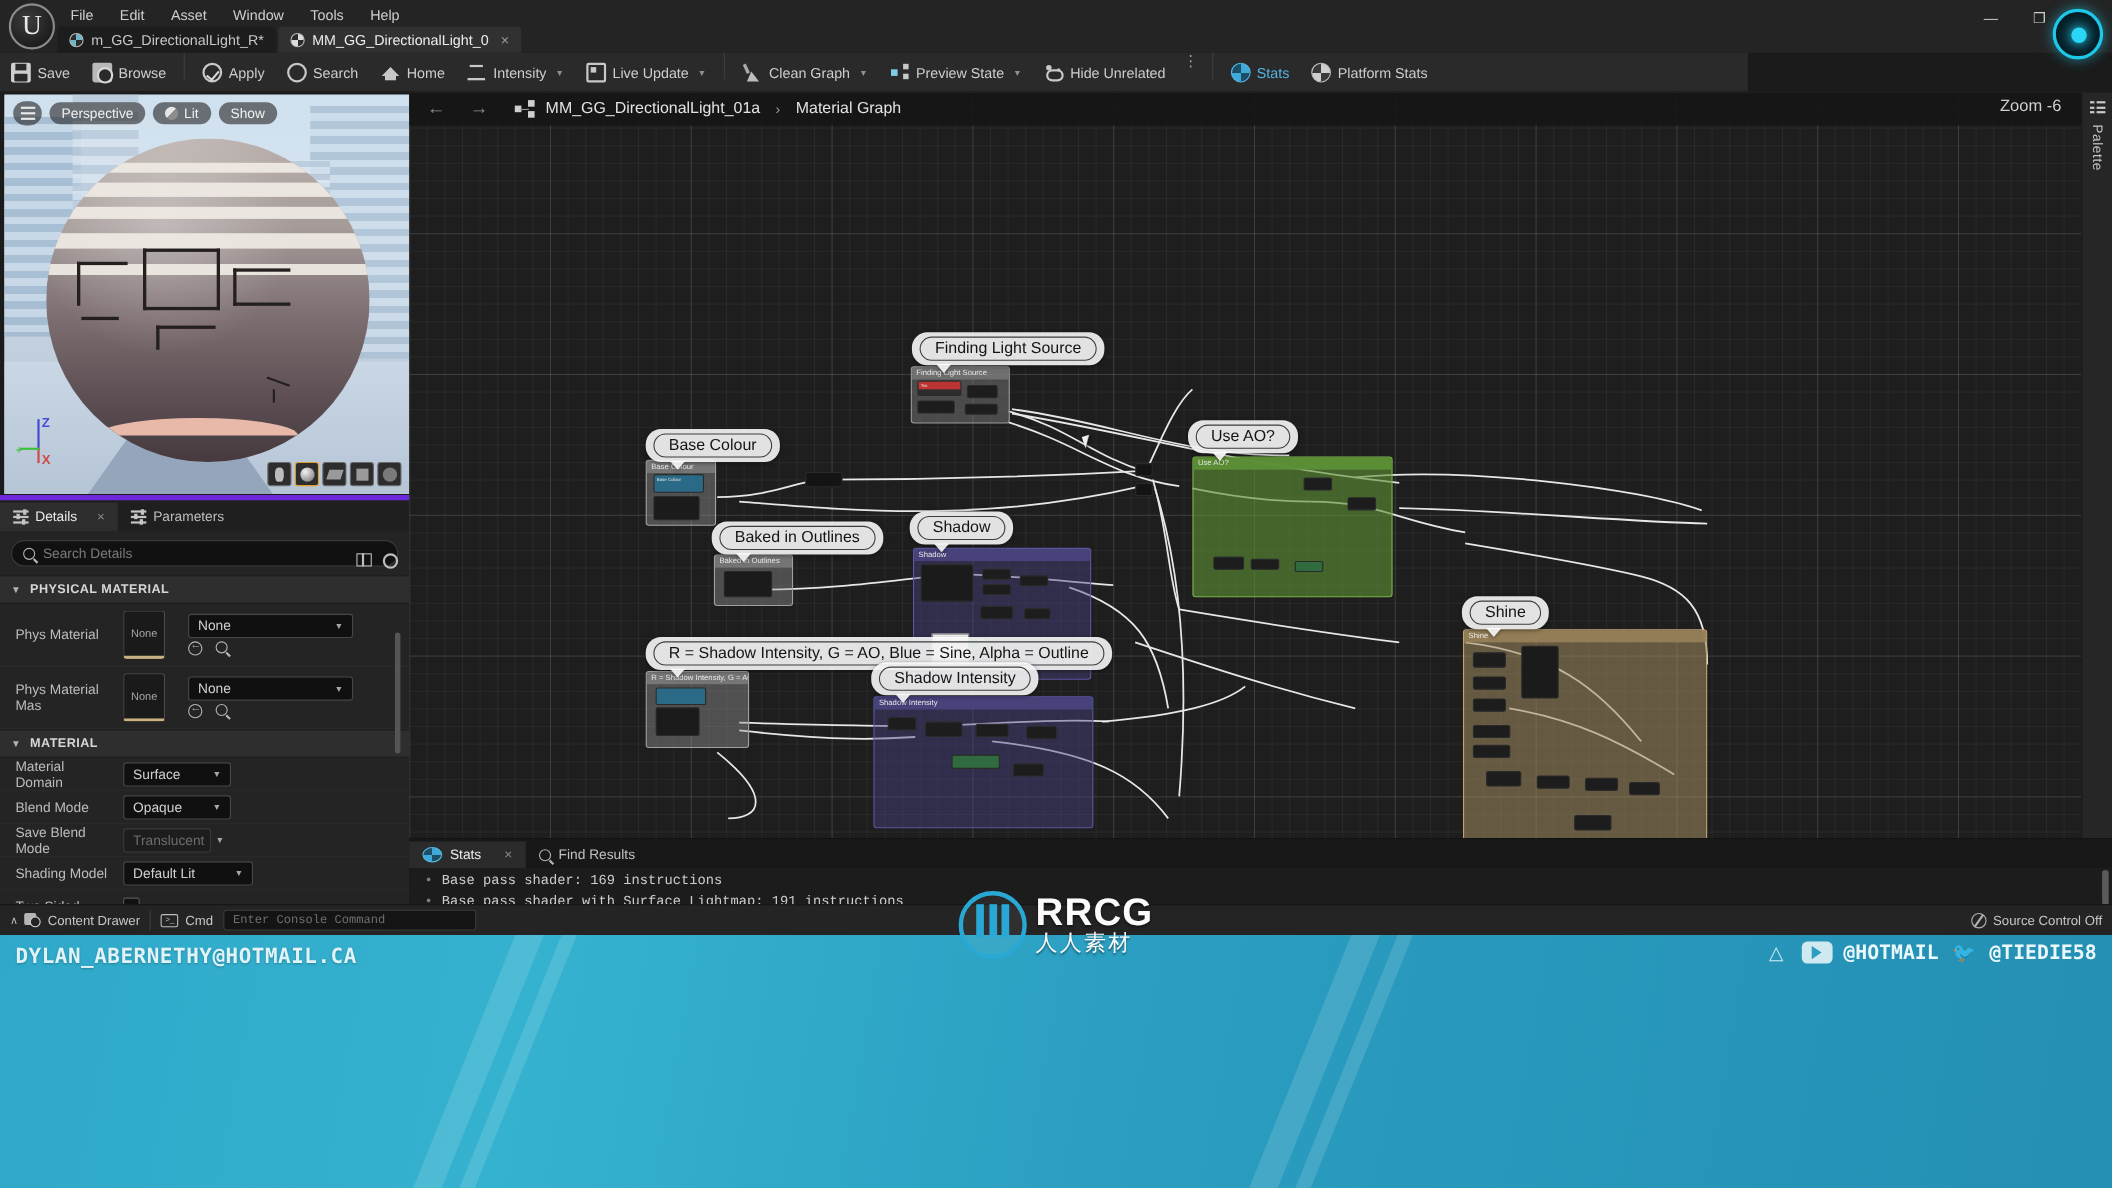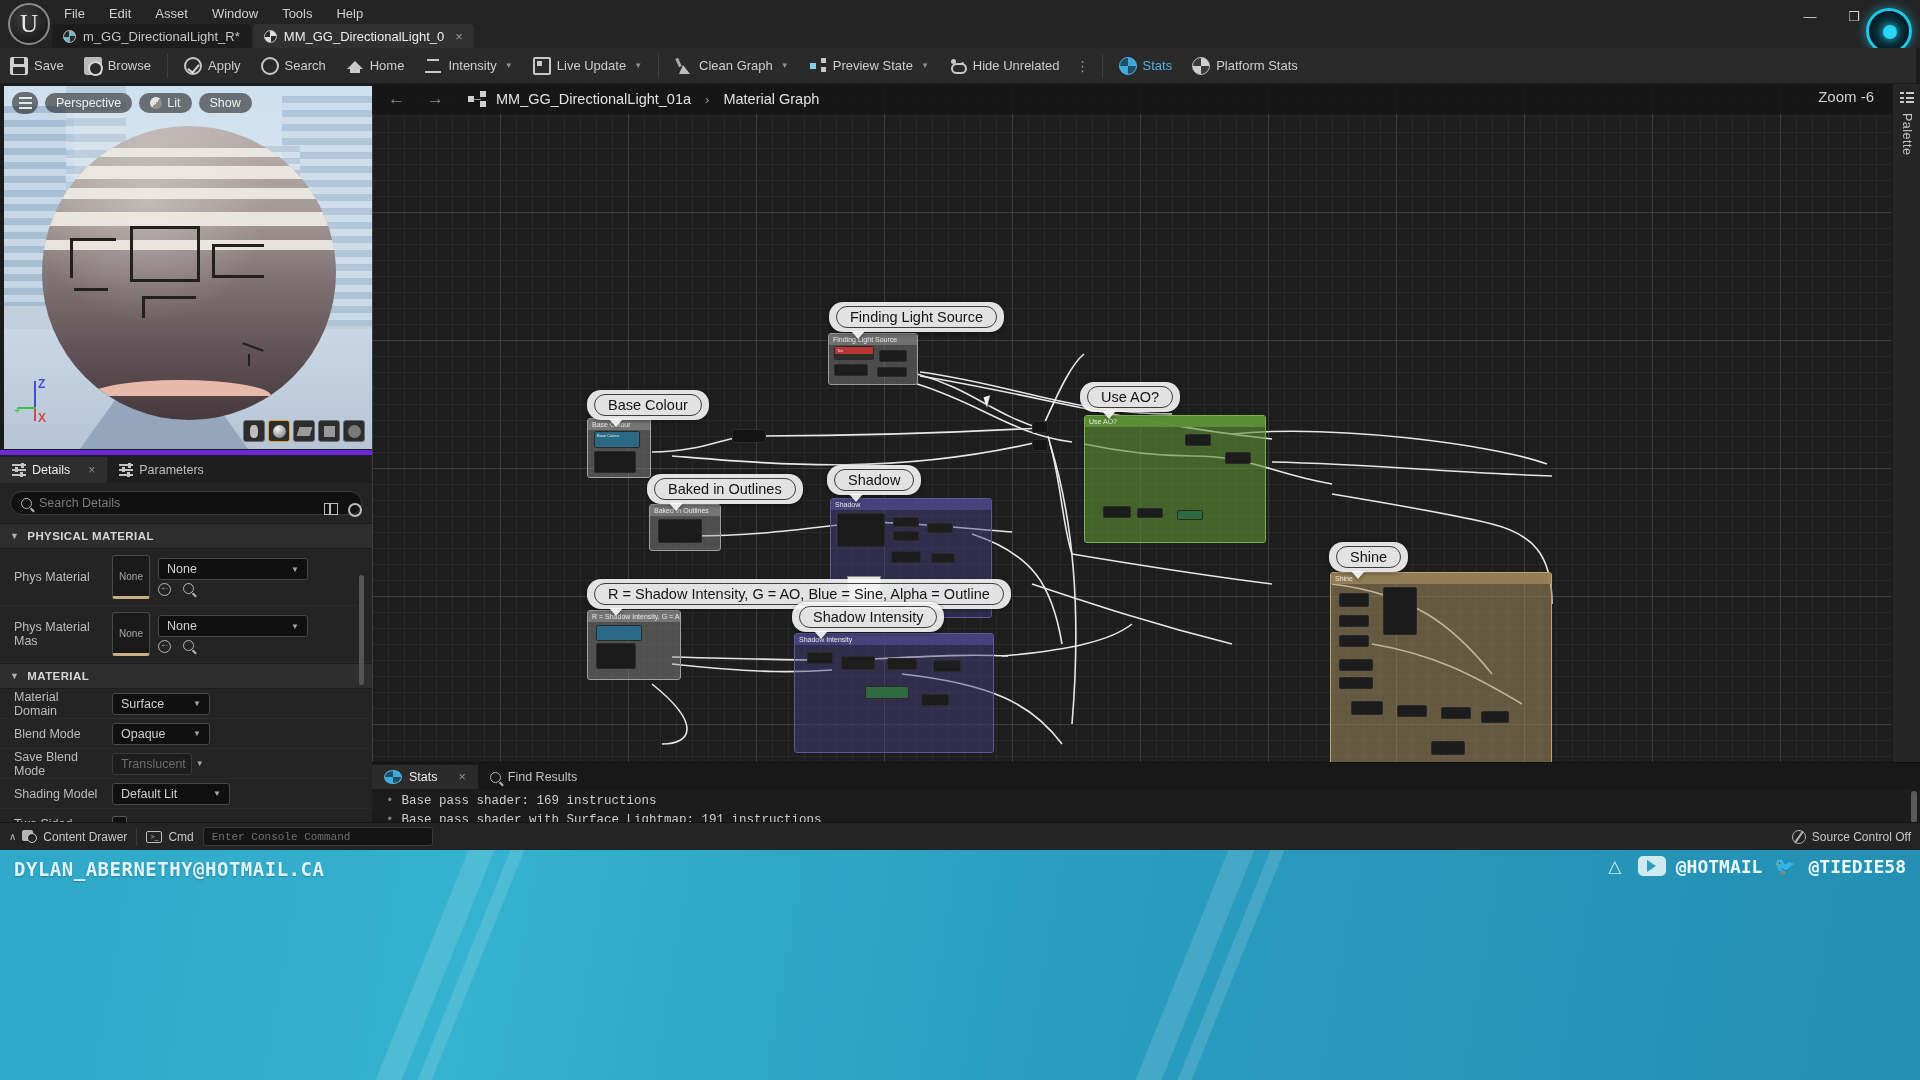--- a/index.html
+++ b/index.html
@@ -52,22 +52,22 @@
     position: absolute; right: 8px; top: 8px; width: 46px; height: 46px; border-radius: 50%;
     background: radial-gradient(circle at 50% 50%, #0e3b48 0%, #072029 60%, #041218 100%);
     border: 3px solid #1ec8e8;
     box-shadow: 0 0 12px rgba(30,200,232,0.6);
   }
   .recbadge::after{ content:""; position:absolute; left:14px; top:14px; width:14px;height:14px;border-radius:50%;
     background:#29d6f5; box-shadow:0 0 10px #29d6f5; }
 
   
   .toolbar {
-    position: absolute; left: 0; top: 48px; width: 1916px; height: 36px;
-    background: #2a2a2a; display: flex; align-items: center;
+    position: absolute; left: 0; top: 48px; width: 1589px; height: 36px;
+    background: #2a2a2a; display: flex; 
     border-bottom: 1px solid #1c1c1c;
   }
   .tb-item { display:flex; align-items:center; gap:6px; padding: 0 10px; height: 36px;
     font-size: 13px; color: #cdcdcd; white-space: nowrap; }
   .tb-sep { width:1px; height:24px; background:#3f3f3f; margin:0 6px; }
   .tb-ico { width:18px; height:18px; display:inline-block; position:relative; flex:0 0 18px; }
   .tb-caret { font-size: 8px; color:#8f8f8f; margin-left:2px; }
   .tb-dots { font-size: 14px; color:#9b9b9b; letter-spacing:0; padding:0 6px; line-height: 1; }
 
   
@@ -178,21 +178,21 @@
   .ic-grid { width:14px;height:12px;border:1.5px solid #bdbdbd;position:relative;}
   .ic-grid::after{content:"";position:absolute;left:4px;top:-1.5px;width:1.5px;height:12px;background:#bdbdbd;}
   .ic-gear { width:14px;height:14px;border-radius:50%;border:2.5px solid #bdbdbd;position:relative;}
 
   .sect-head { background:#2e2e2e; height:26px; display:flex; align-items:center; gap:8px;
     padding-left:10px; font-size:11.5px; font-weight:bold; color:#d6d6d6; letter-spacing:.4px;
     border-top:1px solid #1c1c1c; border-bottom:1px solid #1c1c1c;}
   .chev { font-size:9px; color:#b0b0b0; }
   .prow { display:flex; align-items:center; min-height:30px; border-bottom:1px solid #2b2b2b; }
   .plabel { width:104px; padding-left:14px; font-size:12.5px; color:#bcbcbc; flex:0 0 104px;}
-  .pfield { flex:1; display:flex; align-items:center; gap:8px; padding-left:8px;}
+  .pfield { flex:1; display:flex; align-items:center; gap:21px; padding-left:8px;}
   .thumb-none { width:38px;height:44px;background:#1a1a1a;border:1px solid #4a4a4a;border-radius:3px;
     display:flex;align-items:center;justify-content:center;font-size:10px;color:#a6a6a6;
     border-bottom:3px solid #c9b083;}
   .combo { height:22px; background:#101010; border:1px solid #474747; border-radius:3px;
     display:flex; align-items:center; justify-content:space-between; padding:0 8px;
     font-size:12.5px; color:#d0d0d0; }
   .combo .cv { font-size:8px; color:#a8a8a8; margin-left:10px;}
   .combo.disabled { color:#6d6d6d; border-color:#3a3a3a; background:#1d1d1d; }
   .mini-icons { display:flex; gap:12px; margin-top:3px; }
   .ic-reset { width:13px;height:13px;border:1.5px solid #b5b5b5;border-radius:50%;position:relative;}
@@ -822,20 +822,27 @@
     <div class="cmd-input">
       <span>Enter Console Command</span>
     </div>
     <div style="flex:1"></div>
     <div class="bb-item">
       <span class="ic-src"></span>
       <span>Source Control Off</span>
     </div>
   </div>
 
+  <div class="rrcg">
+    <div class="rrcg-mark"></div>
+    <div class="rrcg-txt">
+      <div class="rrcg-main">RRCG</div>
+      <div class="rrcg-sub">人人素材</div>
+    </div>
+  </div>
 
   <div class="banner">
     <div class="bslash" style="left:420px"></div>
     <div class="bslash" style="left:462px;width:14px"></div>
     <div class="bslash" style="left:1180px"></div>
     <div class="bslash" style="left:1222px;width:14px"></div>
     <div class="banner-email">DYLAN_ABERNETHY@HOTMAIL.CA</div>
     <div class="banner-right">
       <span class="bico">△</span>
       <span class="yt-ico"></span>

